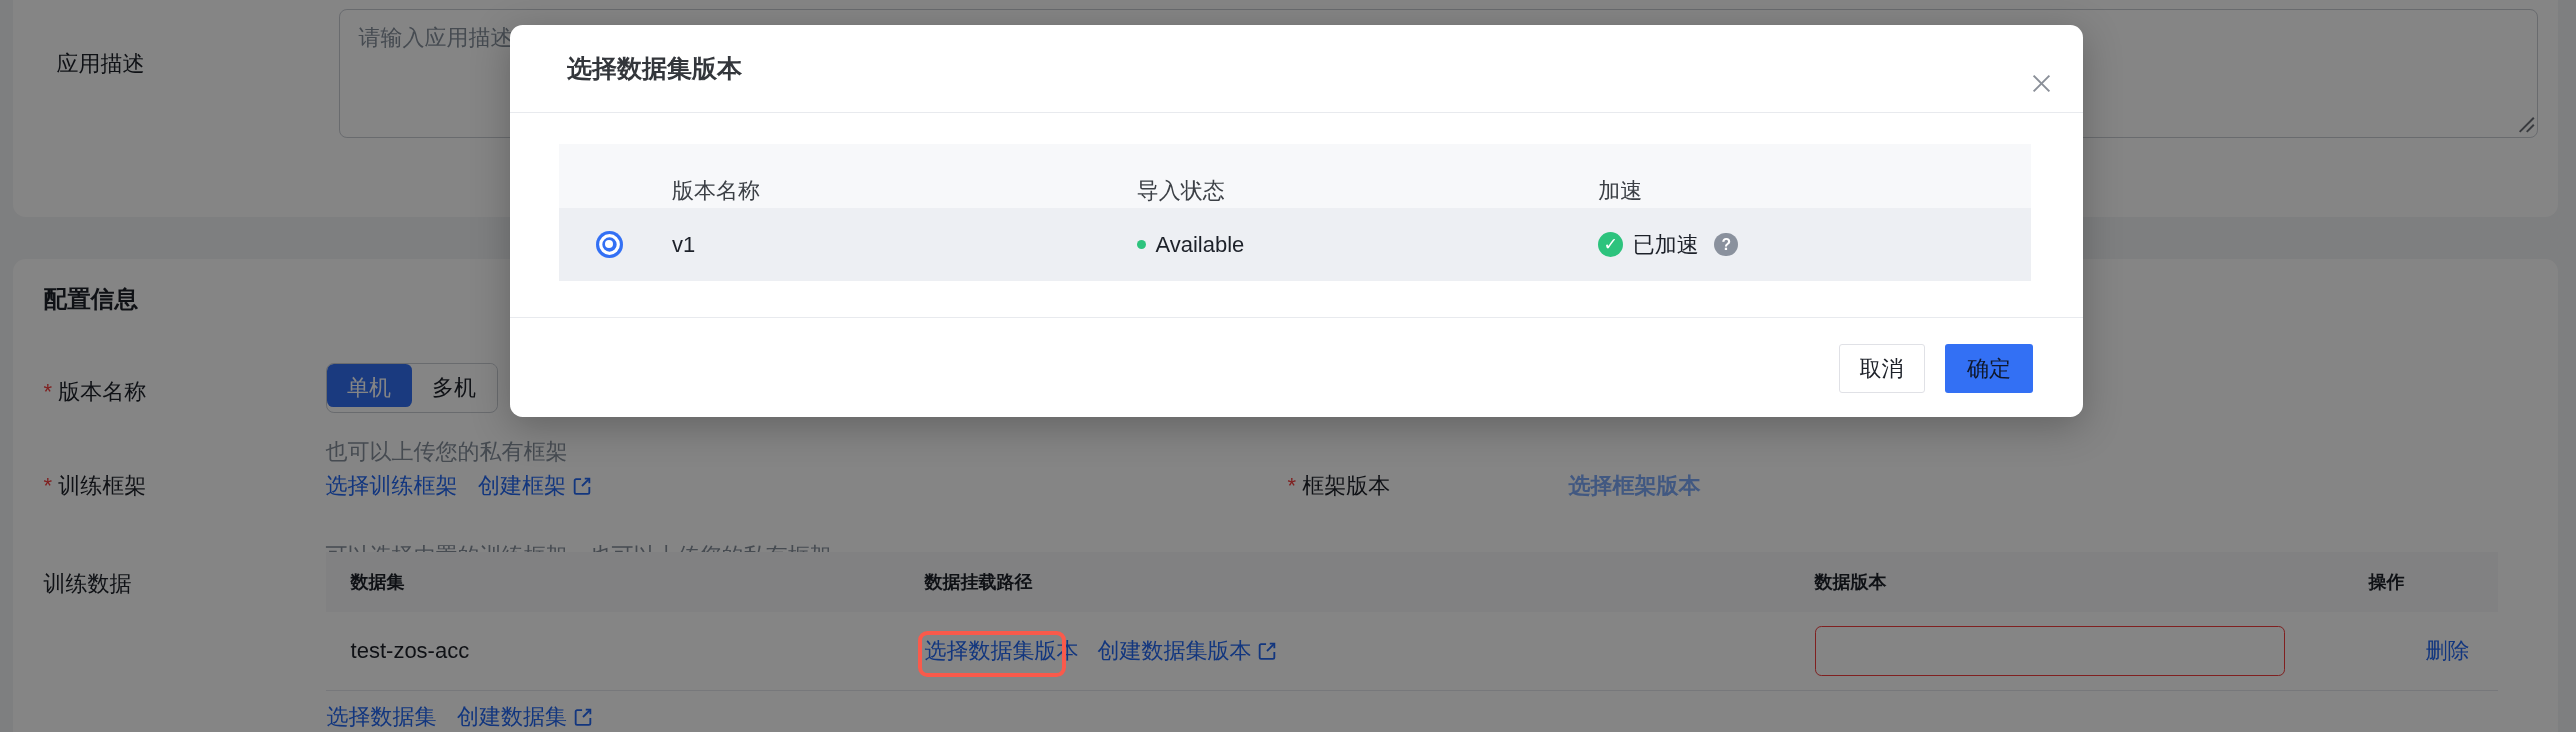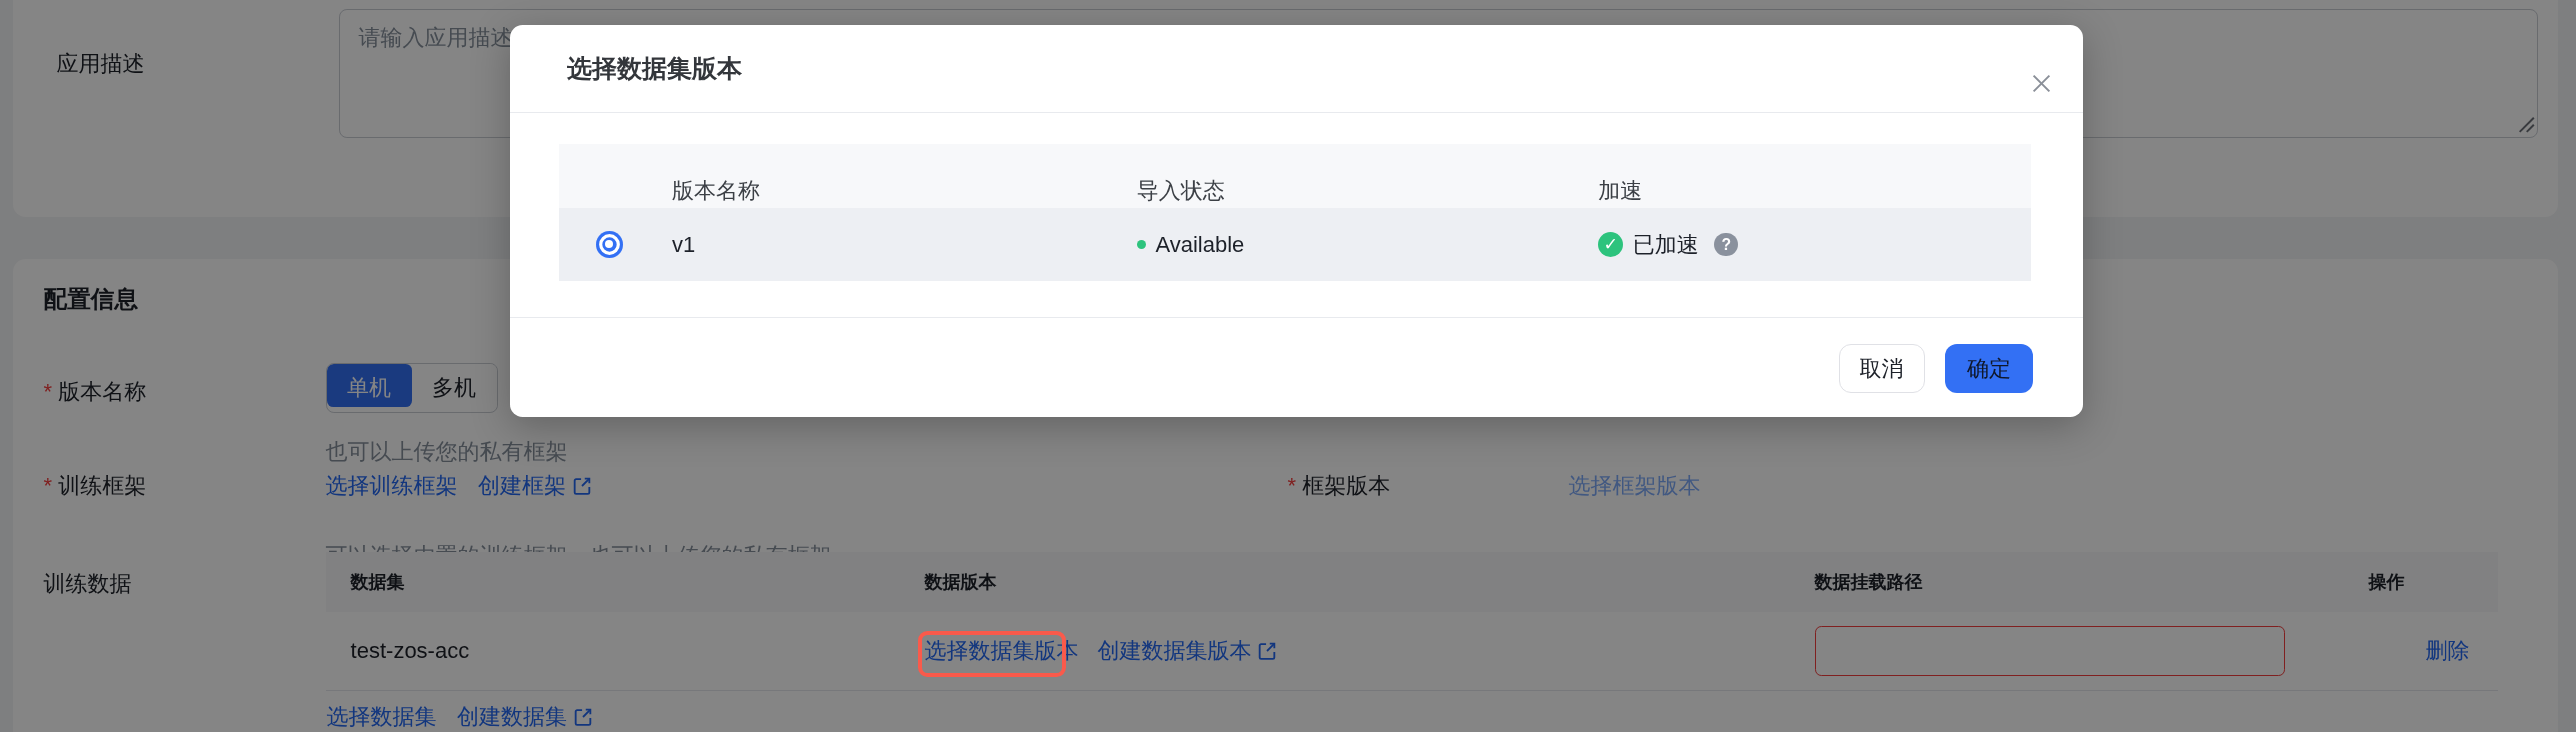--- a/index.html
+++ b/index.html
@@ -8,21 +8,21 @@
   #root { position:relative; width:2576px; height:733px; overflow:hidden; background:#f2f3f5; }
 
   .card { position:absolute; left:12.6px; width:2545px; background:#ffffff; border-radius:12.6px; }
   .card1 { top:-19px; height:236px; }
   .card2 { top:259px; height:519px; }
 
   .field-label { position:absolute; font-size:22px; color:#1d2129; white-space:nowrap; }
   .req::before { content:"* "; color:#f53f3f; }
   .helper { position:absolute; font-size:22px; color:#86909c; white-space:nowrap; }
   .link { color:#2468f2; font-size:22px; font-weight:500; white-space:nowrap; cursor:pointer; display:inline-flex; align-items:center; gap:4.7px; }
-  .link-light { color:#7da9f8; }
+  .link-light { color:#7da9f8;font-weight:bold; }
   .section-title { position:absolute; font-size:23.6px; font-weight:700; color:#1d2129; }
 
   
   .desc-textarea { position:absolute; left:326px; top:28px; width:2199px; height:129px;
     border:1.6px solid #c9cdd4; border-radius:7.9px; background:#fff; resize:none;
     font-family:inherit; font-size:22px; color:#1d2129; padding:12.6px 19px; outline:none; }
   .desc-textarea::placeholder { color:#86909c; }
   .resize-grip { position:absolute; left:2502px; top:132px; width:20.4px; height:20.4px; pointer-events:none; }
 
   
@@ -69,21 +69,21 @@
   .status-wrap { display:flex; align-items:center; gap:9.4px; }
   .dot-green { width:9.4px; height:9.4px; border-radius:50%; background:#2dc37d; }
   .accel-wrap { display:flex; align-items:center; gap:9.4px; }
   .check-circle { width:25px; height:25px; border-radius:50%; background:#2dc37d; color:#fff; font-size:17.3px;
     display:flex; align-items:center; justify-content:center; font-weight:700; }
   .q-circle { width:23.6px; height:23.6px; border-radius:50%; background:#8a919d; color:#fff; font-size:15.7px;
     display:flex; align-items:center; justify-content:center; font-weight:700; margin-left:6.3px; cursor:pointer; }
 
   .modal-footer-divider { position:absolute; left:0; top:292px; width:100%; border-top:1.6px solid #e8eaee; }
   .modal-buttons { position:absolute; right:50px; top:319px; display:flex; gap:20.4px; }
-  .btn { height:49px; border-radius:12px; font-size:22px; font-family:inherit; display:flex; align-items:center;
+  .btn { height:49px; border-radius:3px; font-size:22px; font-family:inherit; display:flex; align-items:center;
     justify-content:center; cursor:pointer; }
   .btn-cancel { width:86px; background:#fff; border:1.6px solid #e0e1e6; color:#1d2129; }
   .btn-primary { width:88px; background:#3370f4; border:none; color:#0f172a; }
 
   .annotation-box { position:absolute; left:918px; top:631px; width:148px; height:46px;
     border:4.7px solid #fa5a4b; border-radius:9.4px; z-index:30; pointer-events:none; }
 
   .ext-icon { display:inline-block; width:22px; height:22px; }
   .framework-links { position:absolute; left:326px; top:472px; display:flex; gap:20.4px; }
 </style>
@@ -127,22 +127,22 @@
     <div class="helper" style="left:313px; top:282px;">可以选择内置的训练框架，也可以上传您的私有框架</div>
 
     <div class="field-label req" style="left:1275px; top:212px;">框架版本</div>
     <span class="link link-light" style="position:absolute; left:1556px; top:212px;">选择框架版本</span>
 
     <div class="field-label" style="left:31px; top:310px;">训练数据</div>
 
     <div class="dtable" style="left:313px; top:293px;">
       <div class="dtable-head">
         <div>数据集</div>
+        <div>数据挂载路径</div>
         <div>数据版本</div>
-        <div>数据挂载路径</div>
         <div class="col-op">操作</div>
       </div>
       <div class="dtable-row">
         <div>test-zos-acc</div>
         <div class="cell-links">
           <span class="link">选择数据集版本</span>
           <span class="link">
             <span>创建数据集版本</span>
             <svg class="ext-icon" viewBox="0 0 24 24" fill="none" stroke="currentColor" stroke-width="2">
               <path d="M20 13v6a1.5 1.5 0 0 1-1.5 1.5h-13A1.5 1.5 0 0 1 4 19V6a1.5 1.5 0 0 1 1.5-1.5H11"></path>

